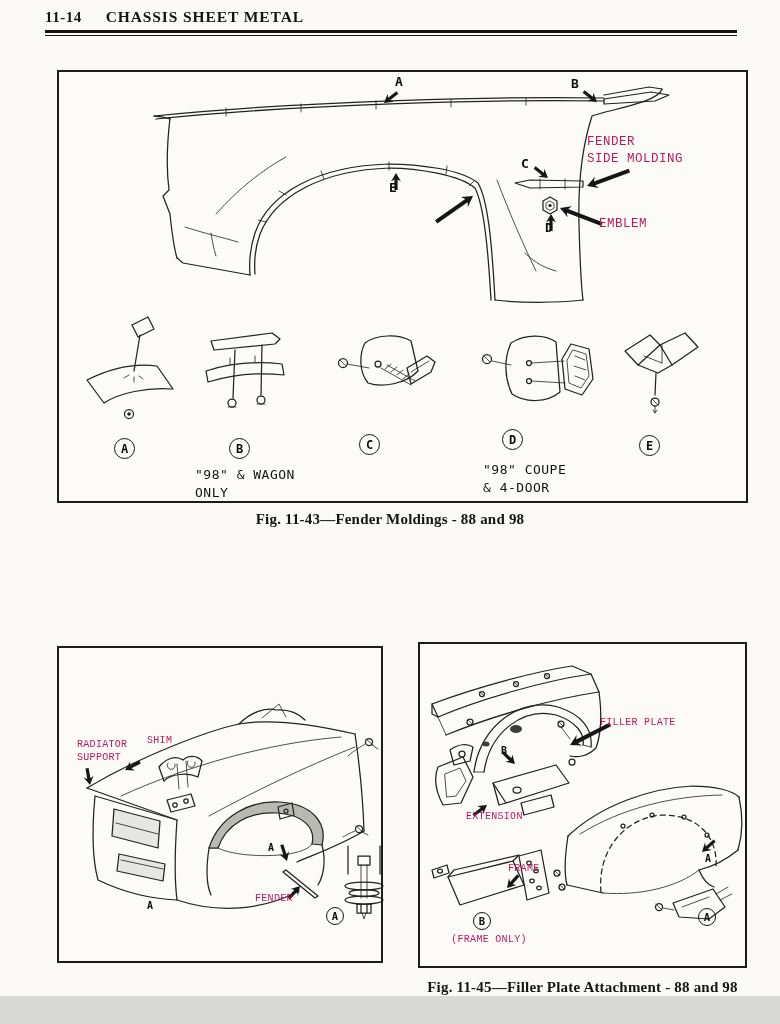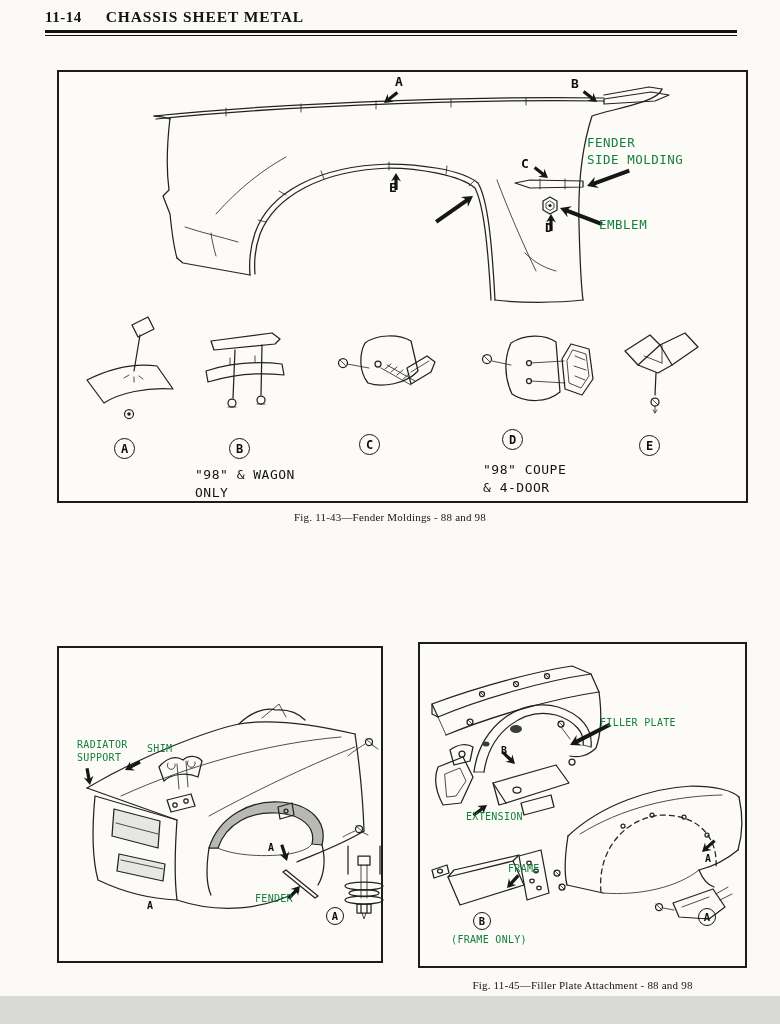--- a/index.html
+++ b/index.html
@@ -8,31 +8,31 @@
   .hdr{position:absolute;left:45px;top:8px;font-family:"Liberation Serif","DejaVu Serif",serif;
        font-weight:bold;color:#141414;white-space:nowrap;}
   .pgnum{font-size:15px;letter-spacing:.5px;}
   .ptitle{font-size:15.5px;margin-left:24px;letter-spacing:.9px;}
   .hr-thick{position:absolute;left:45px;top:30px;width:692px;height:3px;background:#141414;}
   .hr-thin{position:absolute;left:45px;top:35px;width:692px;height:1px;background:#141414;}
   .figbox{position:absolute;border:2px solid #1c1c1c;background:#fcfbf8;box-sizing:border-box;}
   .figbox svg{position:absolute;left:0;top:0;}
   .art{stroke:#222;fill:none;stroke-width:1.25;stroke-linecap:round;stroke-linejoin:round;}
   .thin{stroke-width:.8;}
-  .tl{position:absolute;font-size:12.5px;line-height:17px;letter-spacing:.5px;white-space:pre-line;color:#15803d;}
+  .tl{position:absolute;font-size:12.5px;line-height:17px;letter-spacing:.5px;white-space:pre-line;color:#be185d;font-family:Liberation Mono, monospace;}
   .tl.sm{font-size:10px;line-height:13px;letter-spacing:.3px;}
   .mk{position:absolute;font-weight:bold;font-size:13px;color:#0e0e0e;}
   .mk.sm{font-size:10px;}
   .ck{position:absolute;width:21px;height:21px;border:1.6px solid #161616;border-radius:50%;
       display:flex;align-items:center;justify-content:center;font-size:12px;font-weight:bold;
       color:#0e0e0e;box-sizing:border-box;background:transparent;}
   .ck.sm{width:18px;height:18px;font-size:10.5px;border-width:1.4px;}
   .note{position:absolute;font-size:13px;line-height:18px;letter-spacing:.5px;white-space:pre-line;color:#131313;}
   .caption{position:absolute;text-align:center;font-family:"Liberation Serif","DejaVu Serif",serif;
-           font-weight:normal;font-size:11px;color:#141414;letter-spacing:.2px;}
+           font-weight:bold;font-size:15px;color:#141414;letter-spacing:.2px;}
 </style>
 </head>
 <body>
 
 <svg width="0" height="0" style="position:absolute" aria-hidden="true">
   <defs>
     <path id="arrS" d="M0 0 L-8.5 -5 L-6.5 -1.6 L-17 -1.6 L-17 1.6 L-6.5 1.6 L-8.5 5 Z"></path>
     <path id="arrB" d="M0 0 L-10.5 -6 L-8 -2 L-45 -2 L-45 2 L-8 2 L-10.5 6 Z"></path>
   </defs>
 </svg>
@@ -192,21 +192,21 @@
       </g>
       <g fill="#161616" stroke="none">
         <use href="#arrS" transform="translate(31 137) rotate(80)"></use>
         <use href="#arrS" transform="translate(66 122) rotate(152)"></use>
         <use href="#arrS" transform="translate(228 213) rotate(72)"></use>
         <use href="#arrS" transform="translate(241 238) rotate(-48)"></use>
       </g>
     </svg>
     <div class="tl sm" style="left:18px;top:90px">RADIATOR
 SUPPORT</div>
-    <div class="tl sm" style="left:88px;top:94px">SHIM</div>
+    <div class="tl sm" style="left:88px;top:86px">SHIM</div>
     <div class="mk sm" style="left:209px;top:194px">A</div>
     <div class="tl sm" style="left:196px;top:244px">FENDER</div>
     <div class="mk sm" style="left:88px;top:252px">A</div>
     <div class="ck sm" style="left:267px;top:259px">A</div>
   </section>
 
   <section class="figbox" style="left:418px;top:642px;width:329px;height:326px">
     <svg viewBox="0 0 329 326" width="329" height="326">
       <g class="art">
         <path d="M12,60 C60,42 118,27 152,22 L171,30 C122,37 58,56 18,73 Z"></path>

